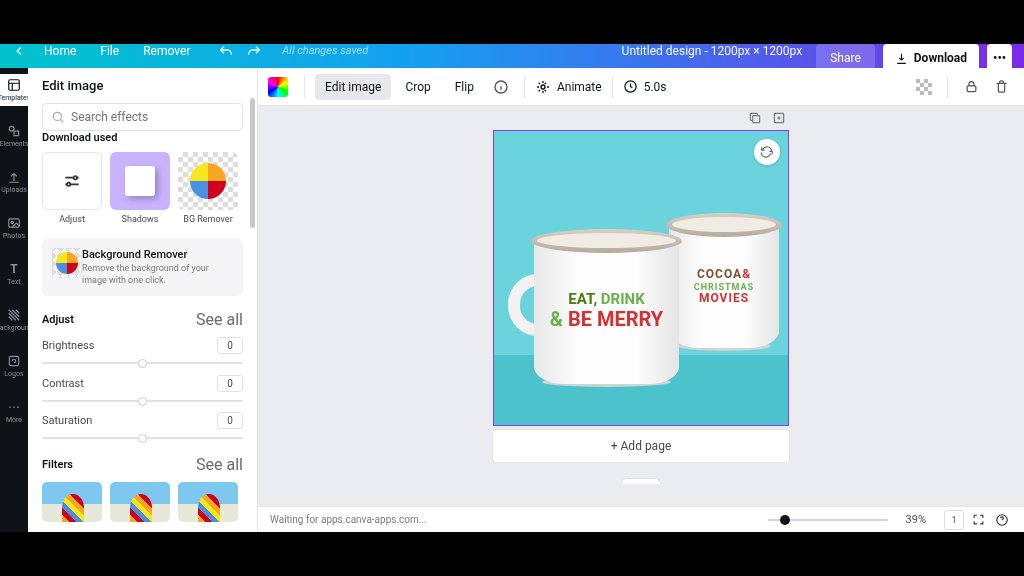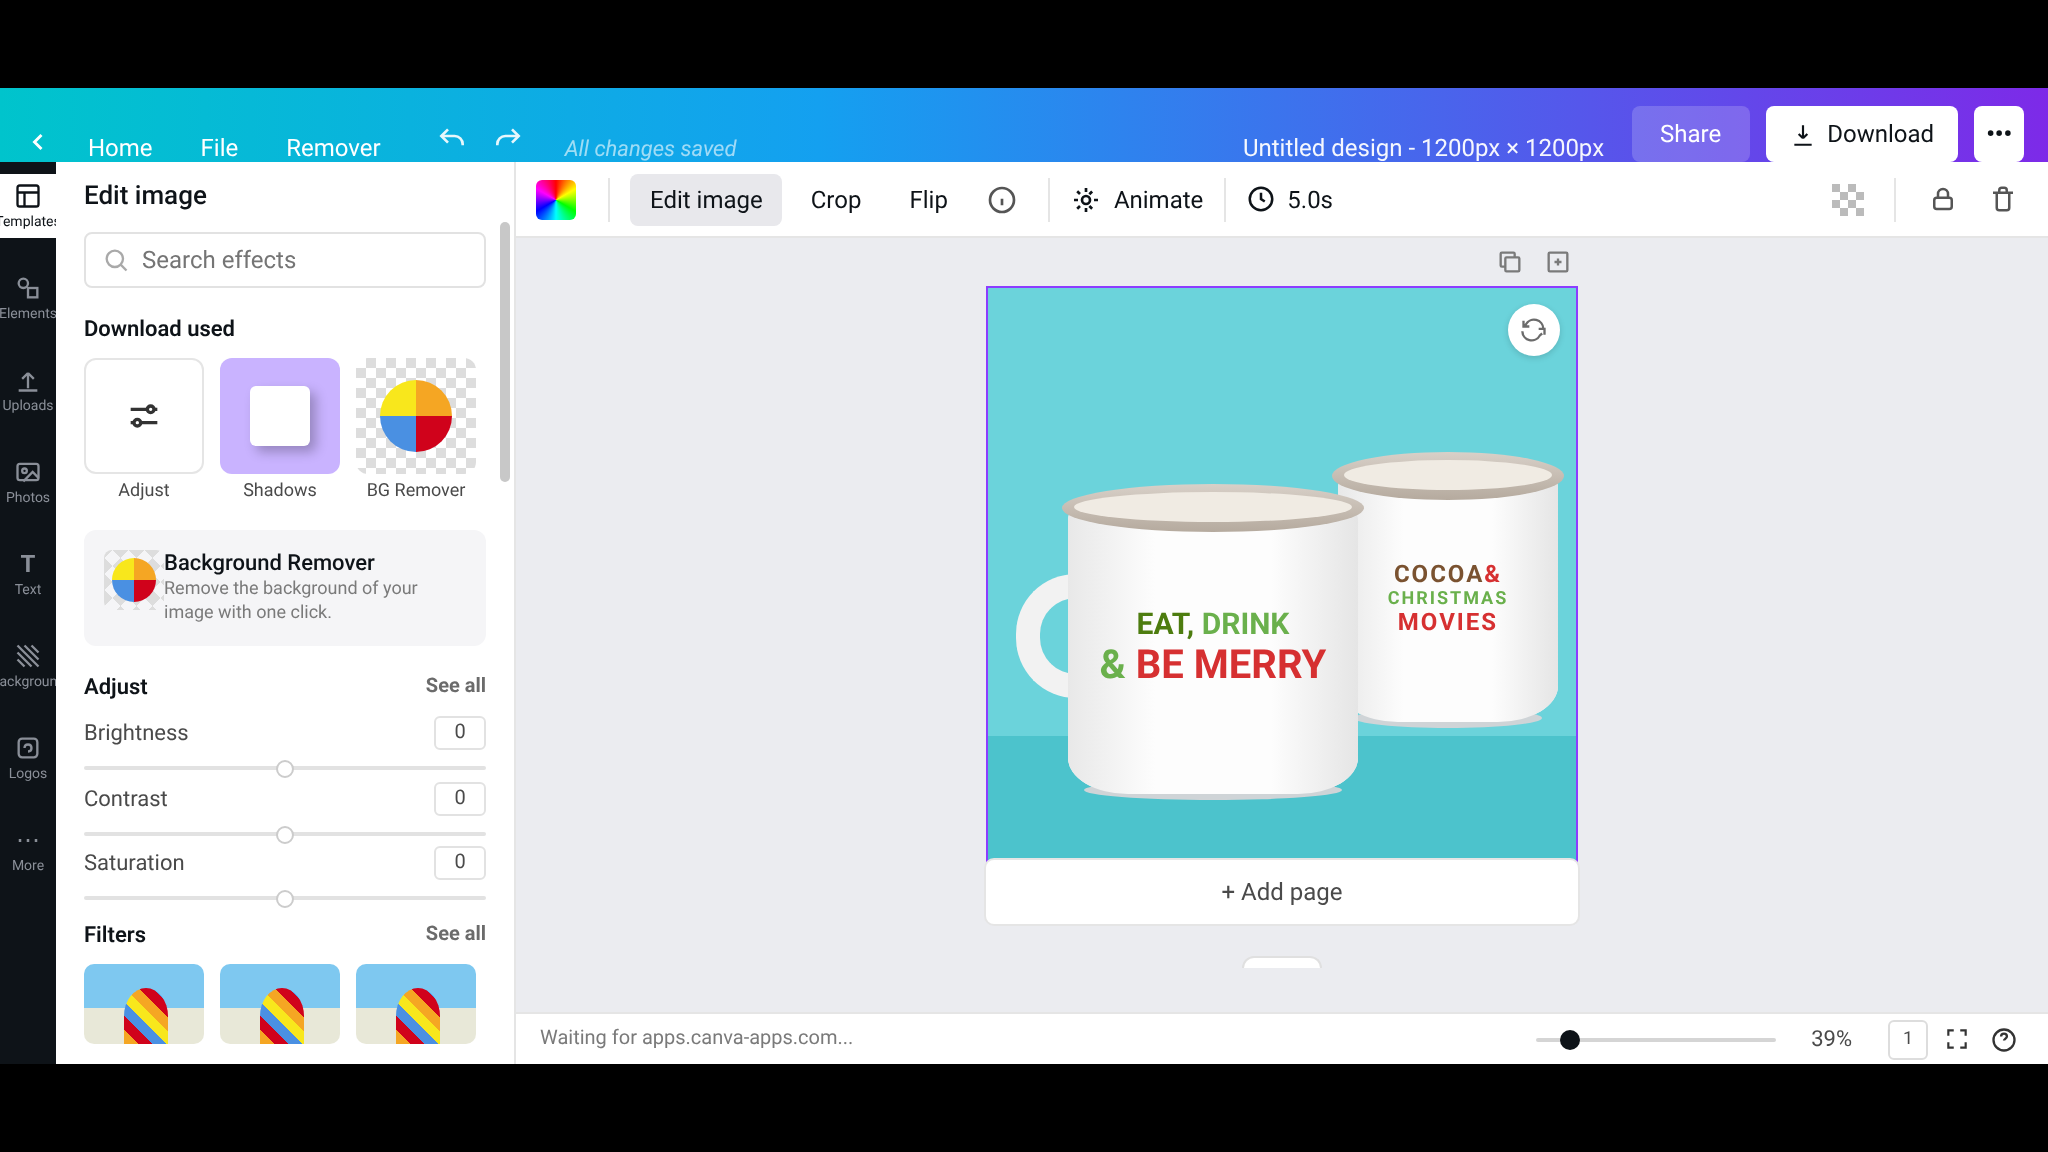--- a/index.html
+++ b/index.html
@@ -1,40 +1,40 @@
 <!DOCTYPE html>
 <html><head>
 <meta charset="utf-8">
 <style>
 *{margin:0;padding:0;box-sizing:border-box;font-family:-apple-system,BlinkMacSystemFont,"Segoe UI",Roboto,sans-serif}
 body{background:#000;width:1024px;height:576px;overflow:hidden}
 .app{position:absolute;top:44px;left:0;right:0;bottom:44px;background:#fff;display:flex;flex-direction:column}
-.topbar{height:37px;background:linear-gradient(90deg,#00c4cc 0%,#14a0f0 40%,#7d2ae8 100%);display:flex;align-items:flex-end;padding:0 12px;color:#fff;font-size:12px}
+.topbar{height:24px;background:linear-gradient(90deg,#00c4cc 0%,#14a0f0 40%,#7d2ae8 100%);display:flex;align-items:flex-start;padding:0 12px;color:#fff;font-size:12px}
 .topbar .back{width:20px;cursor:pointer}
 .topbar .menu-item{margin:0 12px;cursor:pointer}
 .topbar .icon-btn{width:28px;text-align:center;cursor:pointer;opacity:.9}
 .topbar .saved{margin-left:14px;opacity:.6;font-style:italic;font-size:11px}
 .topbar .spacer{flex:1}
 .topbar .docname{font-size:12px;opacity:.95;margin-right:14px}
 .topbar .share{background:rgba(255,255,255,.18);border-radius:4px;padding:7px 14px;margin-right:8px;cursor:pointer}
-.topbar .download{background:#fff;color:#0e1318;border-radius:4px;padding:7px 12px;display:flex;align-items:center;gap:6px;cursor:pointer;font-weight:400}
+.topbar .download{background:#fff;color:#0e1318;border-radius:4px;padding:7px 12px;display:flex;align-items:center;gap:6px;cursor:pointer;font-weight:700}
 .topbar .more{background:#fff;color:#0e1318;border-radius:4px;padding:7px 6px;margin-left:8px;cursor:pointer;font-weight:700}
 .body{flex:1;display:flex;min-height:0}
 .rail{width:28px;background:#0e1318;display:flex;flex-direction:column;align-items:center;padding-top:6px;gap:14px;color:#8a8f98;font-size:7px}
 .rail .ritem{display:flex;flex-direction:column;align-items:center;gap:2px;cursor:pointer;width:100%;padding:4px 0}
 .rail .ritem.active{background:#fff;color:#0e1318}
 .rail .ric{width:14px;height:14px;display:flex;align-items:center;justify-content:center}
 .panel{width:230px;background:#fff;border-right:1px solid #e5e5e5;display:flex;flex-direction:column;padding:10px 14px;overflow:hidden;position:relative}
 .panel .scrollthumb{position:absolute;right:2px;top:30px;width:5px;height:130px;background:#c8c8c8;border-radius:3px}
 .panel h3{font-size:13px;font-weight:500;color:#0e1318;margin-bottom:10px}
-.search{display:flex;align-items:center;border:1px solid #e2e2e2;border-radius:4px;padding:6px 8px;margin-bottom:14px}
+.search{display:flex;align-items:center;border:1px solid #e2e2e2;border-radius:4px;padding:6px 8px;margin-bottom:0}
 .search input{border:none;outline:none;font-size:12px;flex:1;color:#333}
 .search svg{margin-right:6px;opacity:.5}
 .sect-title{font-size:11px;font-weight:600;color:#0e1318;margin-bottom:8px;display:flex;justify-content:space-between;align-items:center}
-.sect-title .seeall{font-weight:700;color:#6b6b6b;font-size:10px;cursor:pointer}
+.sect-title .seeall{font-weight:400;color:#6b6b6b;font-size:16px;cursor:pointer}
 .recent{display:flex;gap:8px;margin-bottom:14px}
 .recent .card{width:60px;display:flex;flex-direction:column;align-items:center;gap:4px;cursor:pointer}
 .recent .thumb{width:60px;height:58px;border-radius:6px;display:flex;align-items:center;justify-content:center}
 .recent .lbl{font-size:9px;color:#4a4a4a}
 .thumb.adjust{border:1px solid #e5e5e5}
 .thumb.shadows{background:#c9b3ff;position:relative}
 .thumb.shadows::after{content:"";position:absolute;width:30px;height:30px;background:#fff;border-radius:3px;box-shadow:3px 3px 6px rgba(0,0,0,.25)}
 .thumb.bgr{background-image:linear-gradient(45deg,#ddd 25%,transparent 25%),linear-gradient(-45deg,#ddd 25%,transparent 25%),linear-gradient(45deg,transparent 75%,#ddd 75%),linear-gradient(-45deg,transparent 75%,#ddd 75%);background-size:10px 10px;background-position:0 0,0 5px,5px -5px,-5px 0;position:relative}
 .beachball{width:36px;height:36px;border-radius:50%;background:conic-gradient(#f5a623 0 90deg,#d0021b 90deg 180deg,#4a90e2 180deg 270deg,#f8e71c 270deg 360deg);position:relative}
 .promo{background:#f5f5f7;border-radius:6px;padding:10px;display:flex;gap:0;margin-bottom:14px;cursor:pointer}

